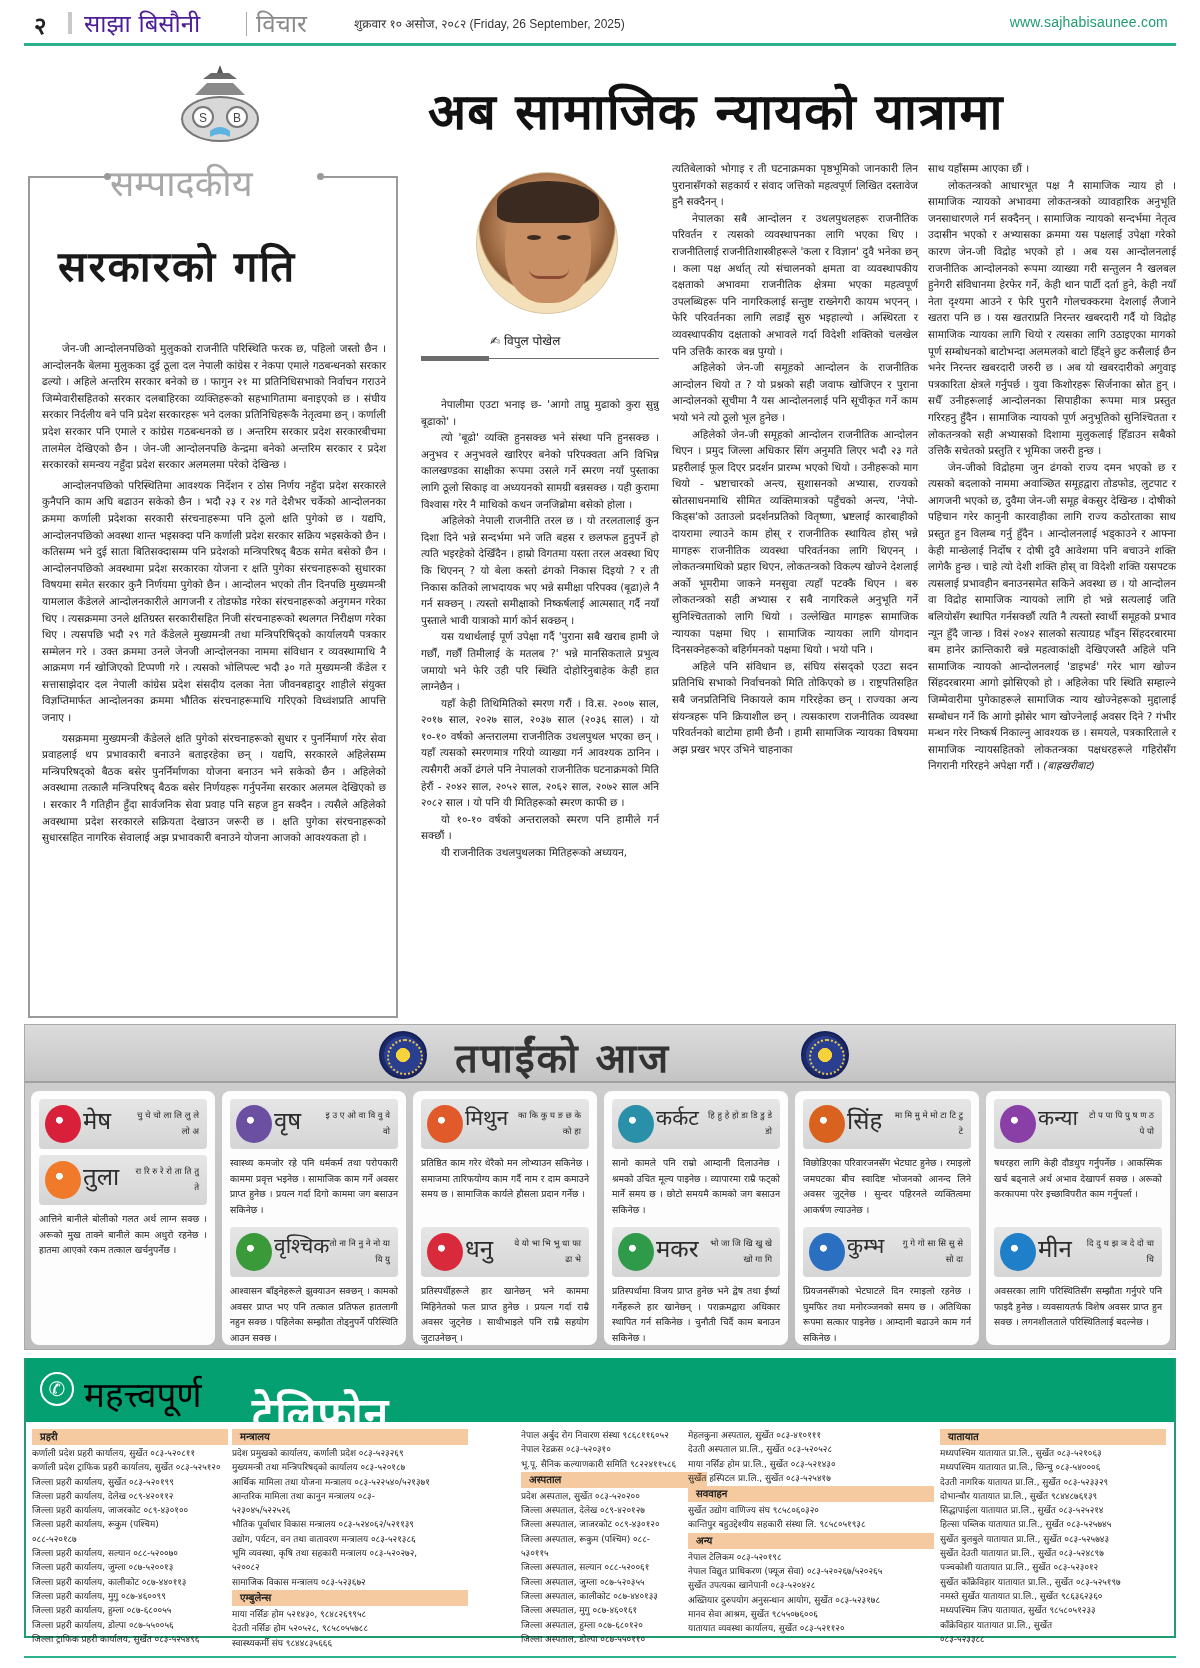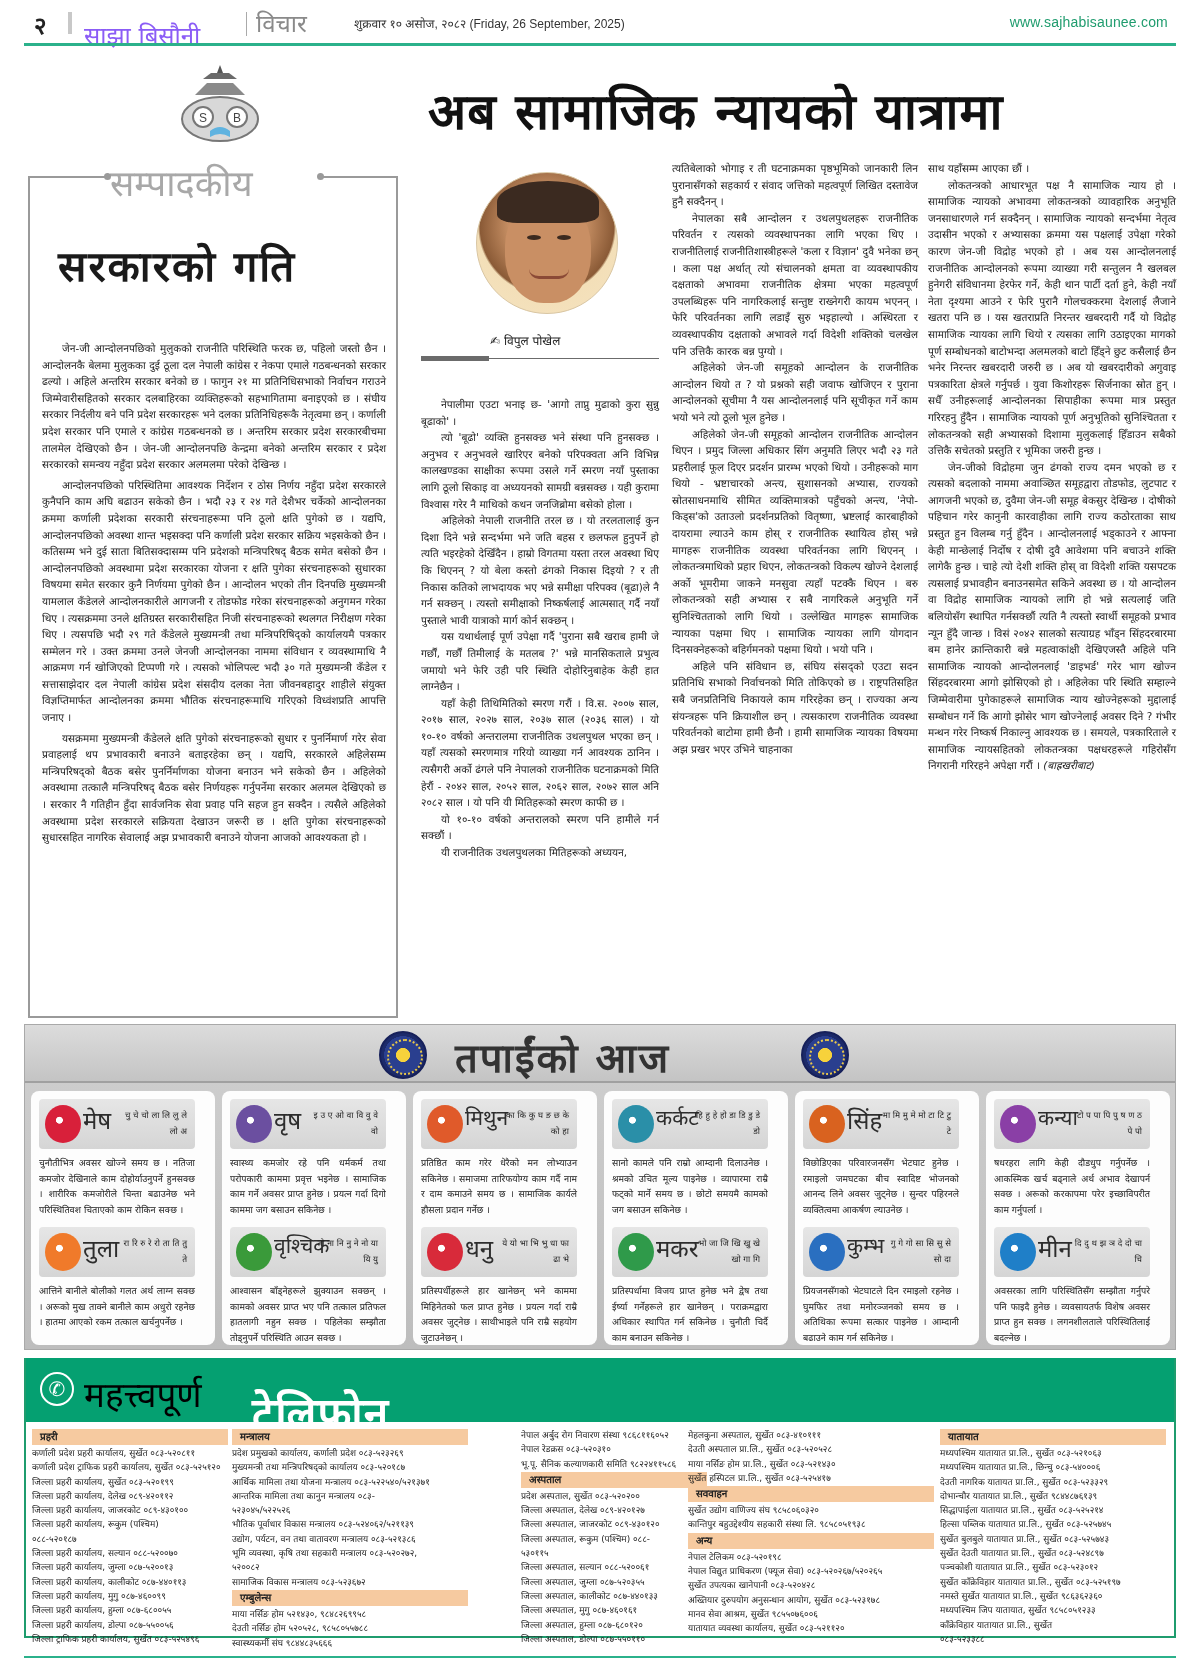--- a/index.html
+++ b/index.html
@@ -3,21 +3,21 @@
 <meta charset="utf-8">
 <style>
   * { box-sizing: border-box; margin: 0; padding: 0; }
   html, body { width: 1200px; height: 1668px; background: #ffffff; overflow: hidden; }
   body { font-family: "DejaVu Sans", sans-serif; color: #1a1a1a; position: relative; }
 
   
   .masthead { position: absolute; left: 24px; top: 6px; width: 1152px; height: 36px; }
   .masthead .pageno { position: absolute; left: 10px; top: 2px; font-size: 24px; font-weight: bold; color: #222; }
   .masthead .bar { position: absolute; left: 44px; top: 6px; width: 4px; height: 22px; background: #c8c8c8; }
-  .masthead .brand { position: absolute; left: 60px; top: 12px; font-size: 24px; color: #8b5cf6; }
+  .masthead .brand { position: absolute; left: 60px; top: 0px; font-size: 24px; color: #4c1d95; }
   .masthead .sep { position: absolute; left: 222px; top: 6px; width: 1px; height: 24px; background: #aaa; }
   .masthead .section { position: absolute; left: 232px; top: 0px; font-size: 24px; color: #8a8a8a; }
   .masthead .date { position: absolute; left: 330px; top: 9px; font-size: 12px; color: #333; font-family: "Liberation Sans", sans-serif; }
   .masthead .site { position: absolute; right: 8px; top: 8px; font-size: 14px; color: #1f9c6e; font-family: "Liberation Sans Narrow", "Liberation Sans", sans-serif; letter-spacing: 0.2px; }
   .rule-green { position: absolute; left: 24px; top: 43px; width: 1152px; height: 3px; background: #2bb18b; }
 
   
   .logo { position: absolute; left: 175px; top: 65px; width: 90px; height: 80px; }
   .editorial-box { position: absolute; left: 28px; top: 176px; width: 370px; height: 842px; border: 2px solid #9a9a9a; border-top: none; }
   .editorial-box .toprule-l { position: absolute; left: -2px; top: 0; width: 80px; height: 2px; background: #9a9a9a; }
@@ -52,21 +52,21 @@
   .sig { font-style: italic; }
 
   
   .horo { position: absolute; left: 24px; top: 1024px; width: 1152px; height: 326px; background: linear-gradient(#d0d0d0, #bdbdbd); border: 1px solid #a9a9a9; }
   .horo-band { position: absolute; left: 0; top: 0; width: 100%; height: 58px; background: linear-gradient(#dcdcdc, #c4c4c4); border-bottom: 2px solid #a0a0a0; }
   .horo-title { position: absolute; left: 430px; top: 4px; font-size: 40px; font-weight: bold; color: #333; letter-spacing: 2px; }
   .wheel { position: absolute; top: 6px; width: 48px; height: 48px; border-radius: 50%; background: radial-gradient(circle, #f7d23b 0 22%, #2a3f8f 23% 60%, #1c2a6a 61% 100%); border: 2px solid #16205a; }
   .wheel::after { content: ""; position: absolute; left: 6px; top: 6px; width: 32px; height: 32px; border-radius: 50%; border: 2px dotted #e8c74a; }
   .wheel-l { left: 354px; } .wheel-r { left: 776px; }
   .horo-grid { position: absolute; left: 6px; top: 66px; width: 1140px; display: grid; grid-template-columns: repeat(6, 184px); column-gap: 7px; }
-  .horo-card { background: #fdfdfd; border-radius: 8px; height: 254px; padding: 8px 20px 6px 8px; }
+  .horo-card { background: #fdfdfd; border-radius: 8px; height: 254px; padding: 8px 8px 6px 8px; }
   .sign { position: relative; height: 50px; background: linear-gradient(#e6e6e6, #d5d5d5); border-radius: 4px; margin-bottom: 6px; }
   .sign .glyph { position: absolute; left: 6px; top: 6px; width: 36px; height: 38px; border-radius: 50%; }
   .sign .sname { position: absolute; left: 44px; top: 4px; font-size: 24px; color: #2d2d2d; }
   .sign .letters { position: absolute; right: 8px; top: 8px; width: 70px; font-size: 8.5px; line-height: 16px; color: #222; text-align: right; }
   .sign.long .sname { font-size: 21px; }
   .reading { font-size: 9.2px; line-height: 15.6px; text-align: justify; color: #222; height: 64px; margin-bottom: 8px; }
 
   
   .tel-box { position: absolute; left: 24px; top: 1358px; width: 1152px; height: 280px; border: 2px solid #1f9c6e; border-top: none; }
   .tel-band { position: absolute; left: 24px; top: 1358px; width: 1152px; height: 64px; background: #05a071; }
@@ -167,21 +167,20 @@
     <span class="horo-title">तपाईंको आज</span>
     <span class="wheel wheel-r"></span>
   </div>
   <div class="horo-grid" id="horo-grid">
       <div class="horo-card">
         <div class="sign">
           <span class="glyph" style="background: radial-gradient(circle at 40% 40%, rgb(255, 255, 255) 0px, rgb(255, 255, 255) 10%, rgb(216, 32, 58) 12%, rgb(216, 32, 58) 100%);"></span>
           <span class="sname">मेष</span>
           <span class="letters">चु चे चो ला लि लु ले लो अ</span>
         </div>
-        <div class="reading">चुनौतीभित्र अवसर खोज्ने समय छ । नतिजा कमजोर देखिनाले काम दोहोर्याउनुपर्ने हुनसक्छ । शारीरिक कमजोरीले चिन्ता बढाउनेछ भने परिस्थितिवश चिताएको काम रोकिन सक्छ ।</div>
         <div class="sign">
           <span class="glyph" style="background: radial-gradient(circle at 40% 40%, rgb(255, 255, 255) 0px, rgb(255, 255, 255) 10%, rgb(240, 122, 42) 12%, rgb(240, 122, 42) 100%);"></span>
           <span class="sname">तुला</span>
           <span class="letters">रा रि रु रे रो ता ति तु ते</span>
         </div>
         <div class="reading">आत्तिने बानीले बोलीको गलत अर्थ लाग्न सक्छ । अरूको मुख ताक्ने बानीले काम अधुरो रहनेछ । हातमा आएको रकम तत्काल खर्चनुपर्नेछ ।</div>
       </div>
       <div class="horo-card">
         <div class="sign">
           <span class="glyph" style="background: radial-gradient(circle at 40% 40%, rgb(255, 255, 255) 0px, rgb(255, 255, 255) 10%, rgb(107, 79, 160) 12%, rgb(107, 79, 160) 100%);"></span>

